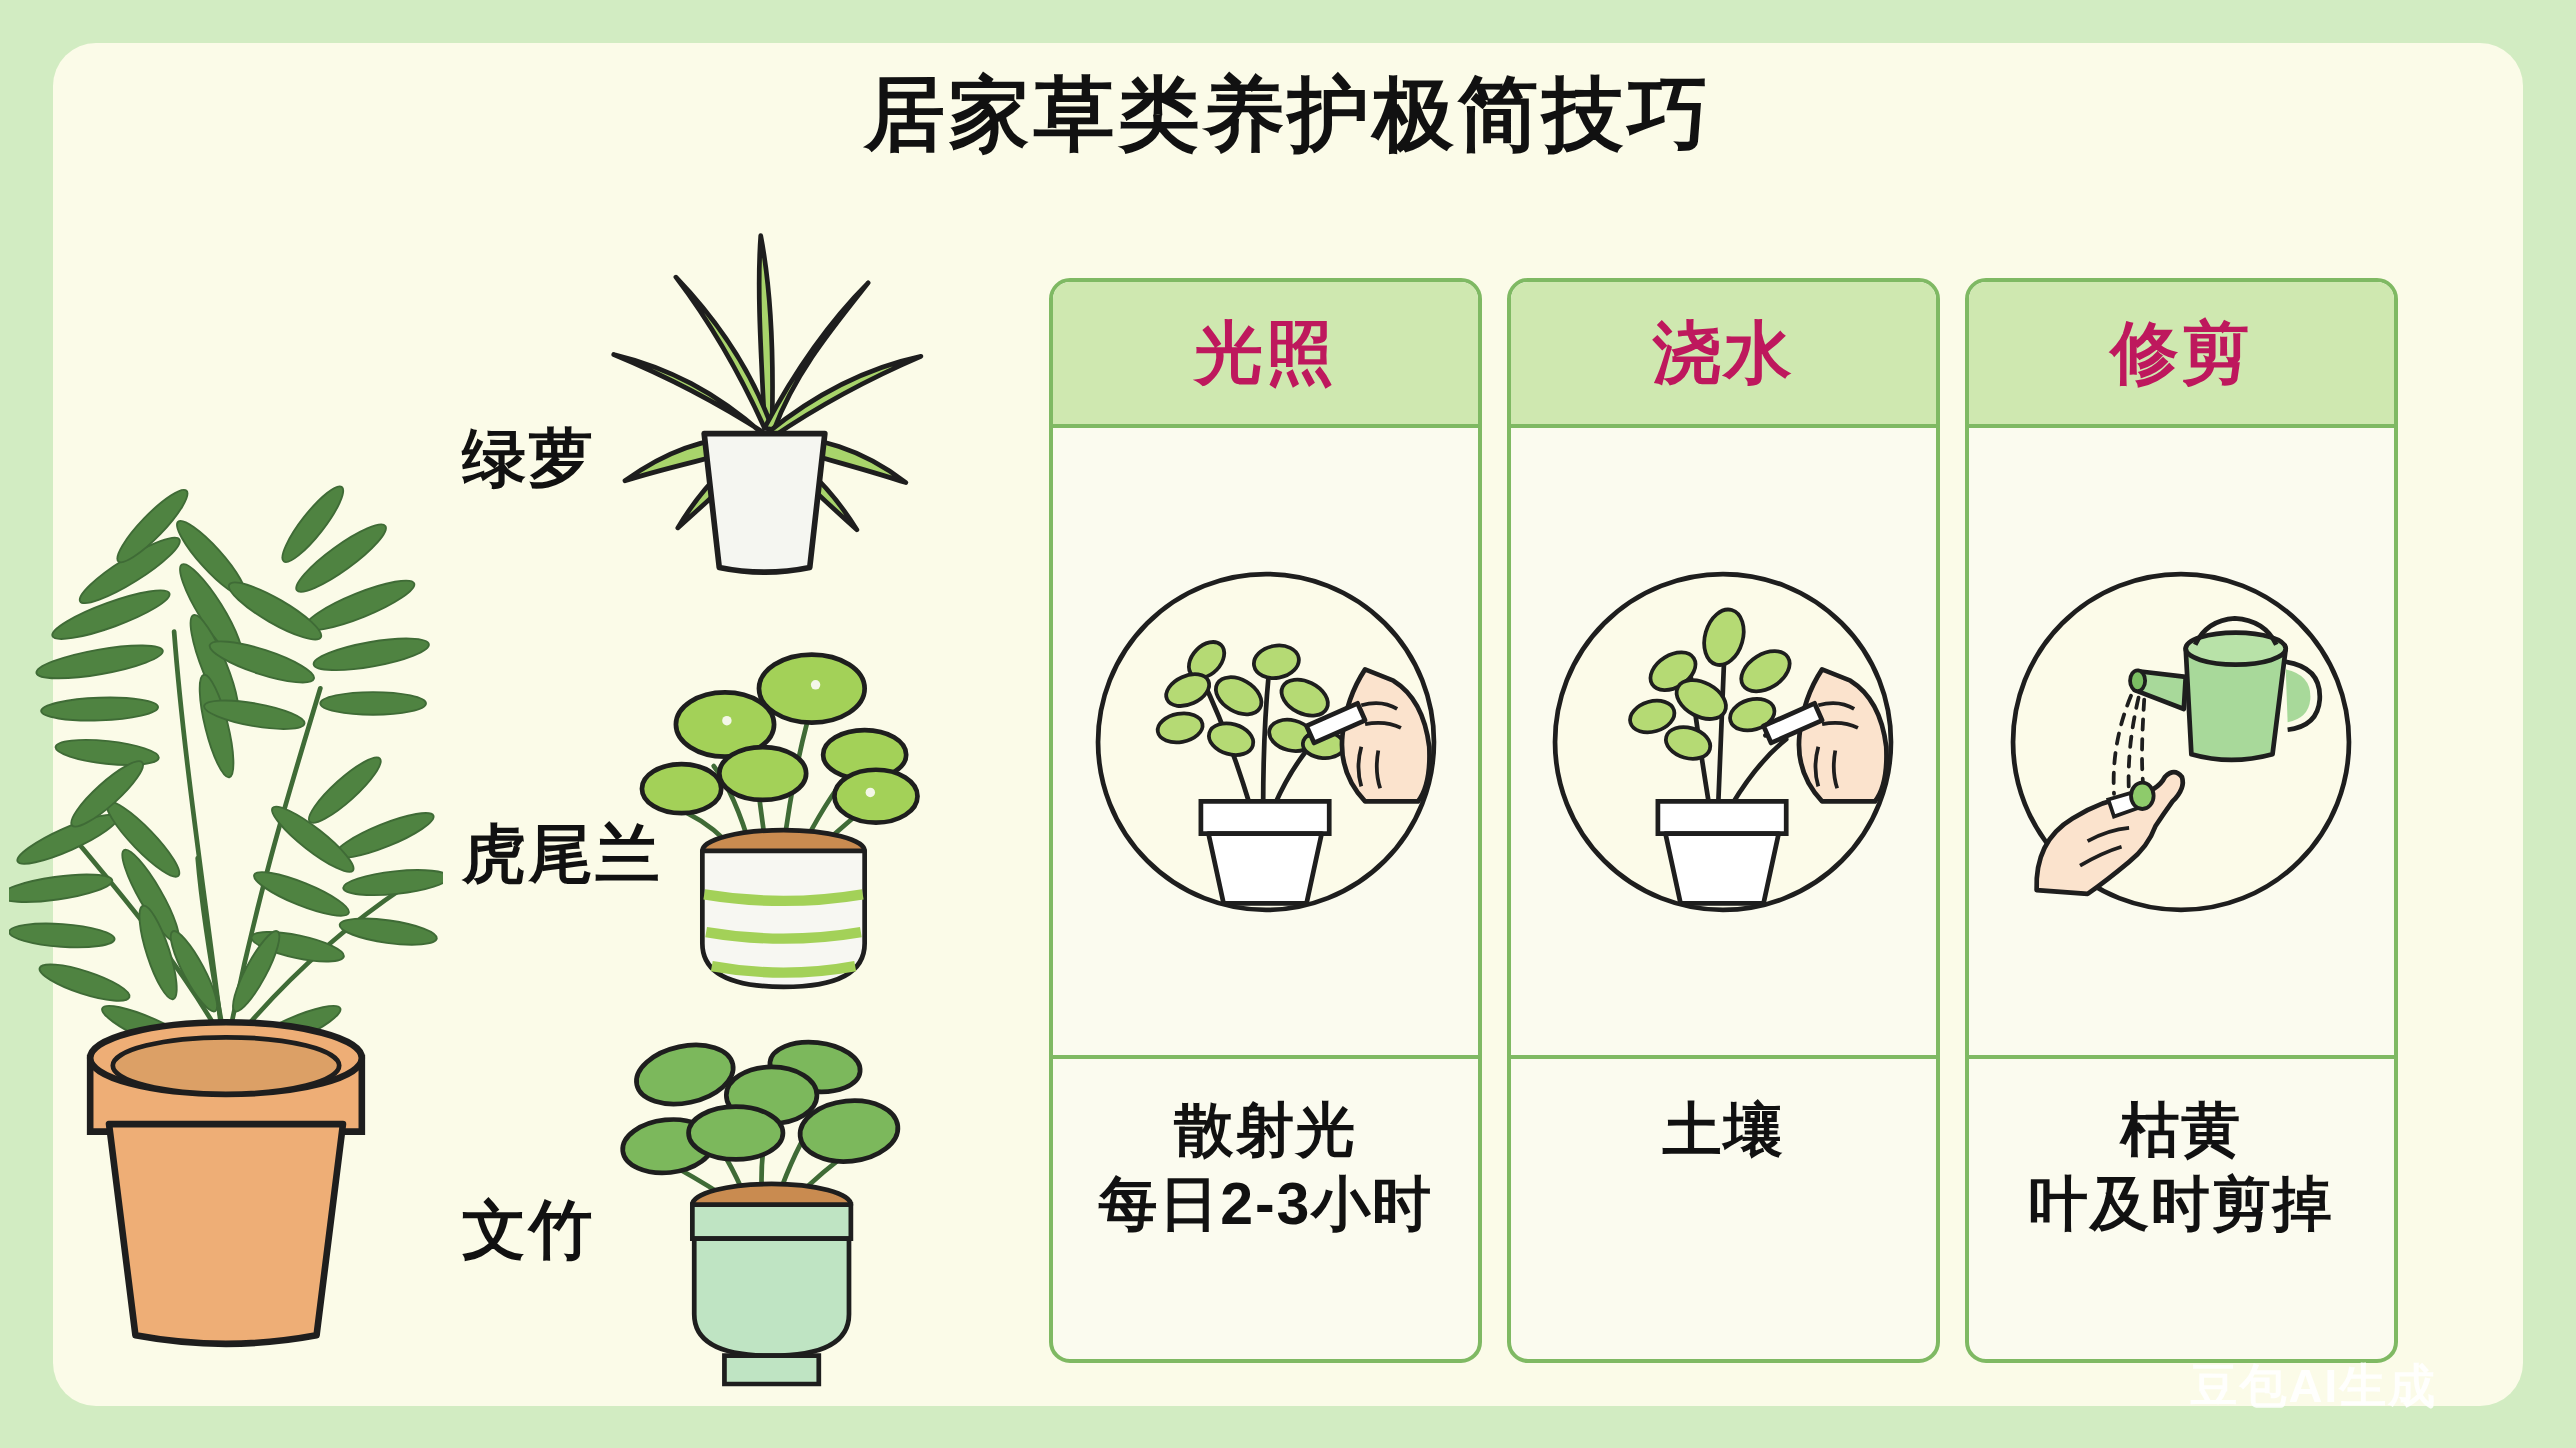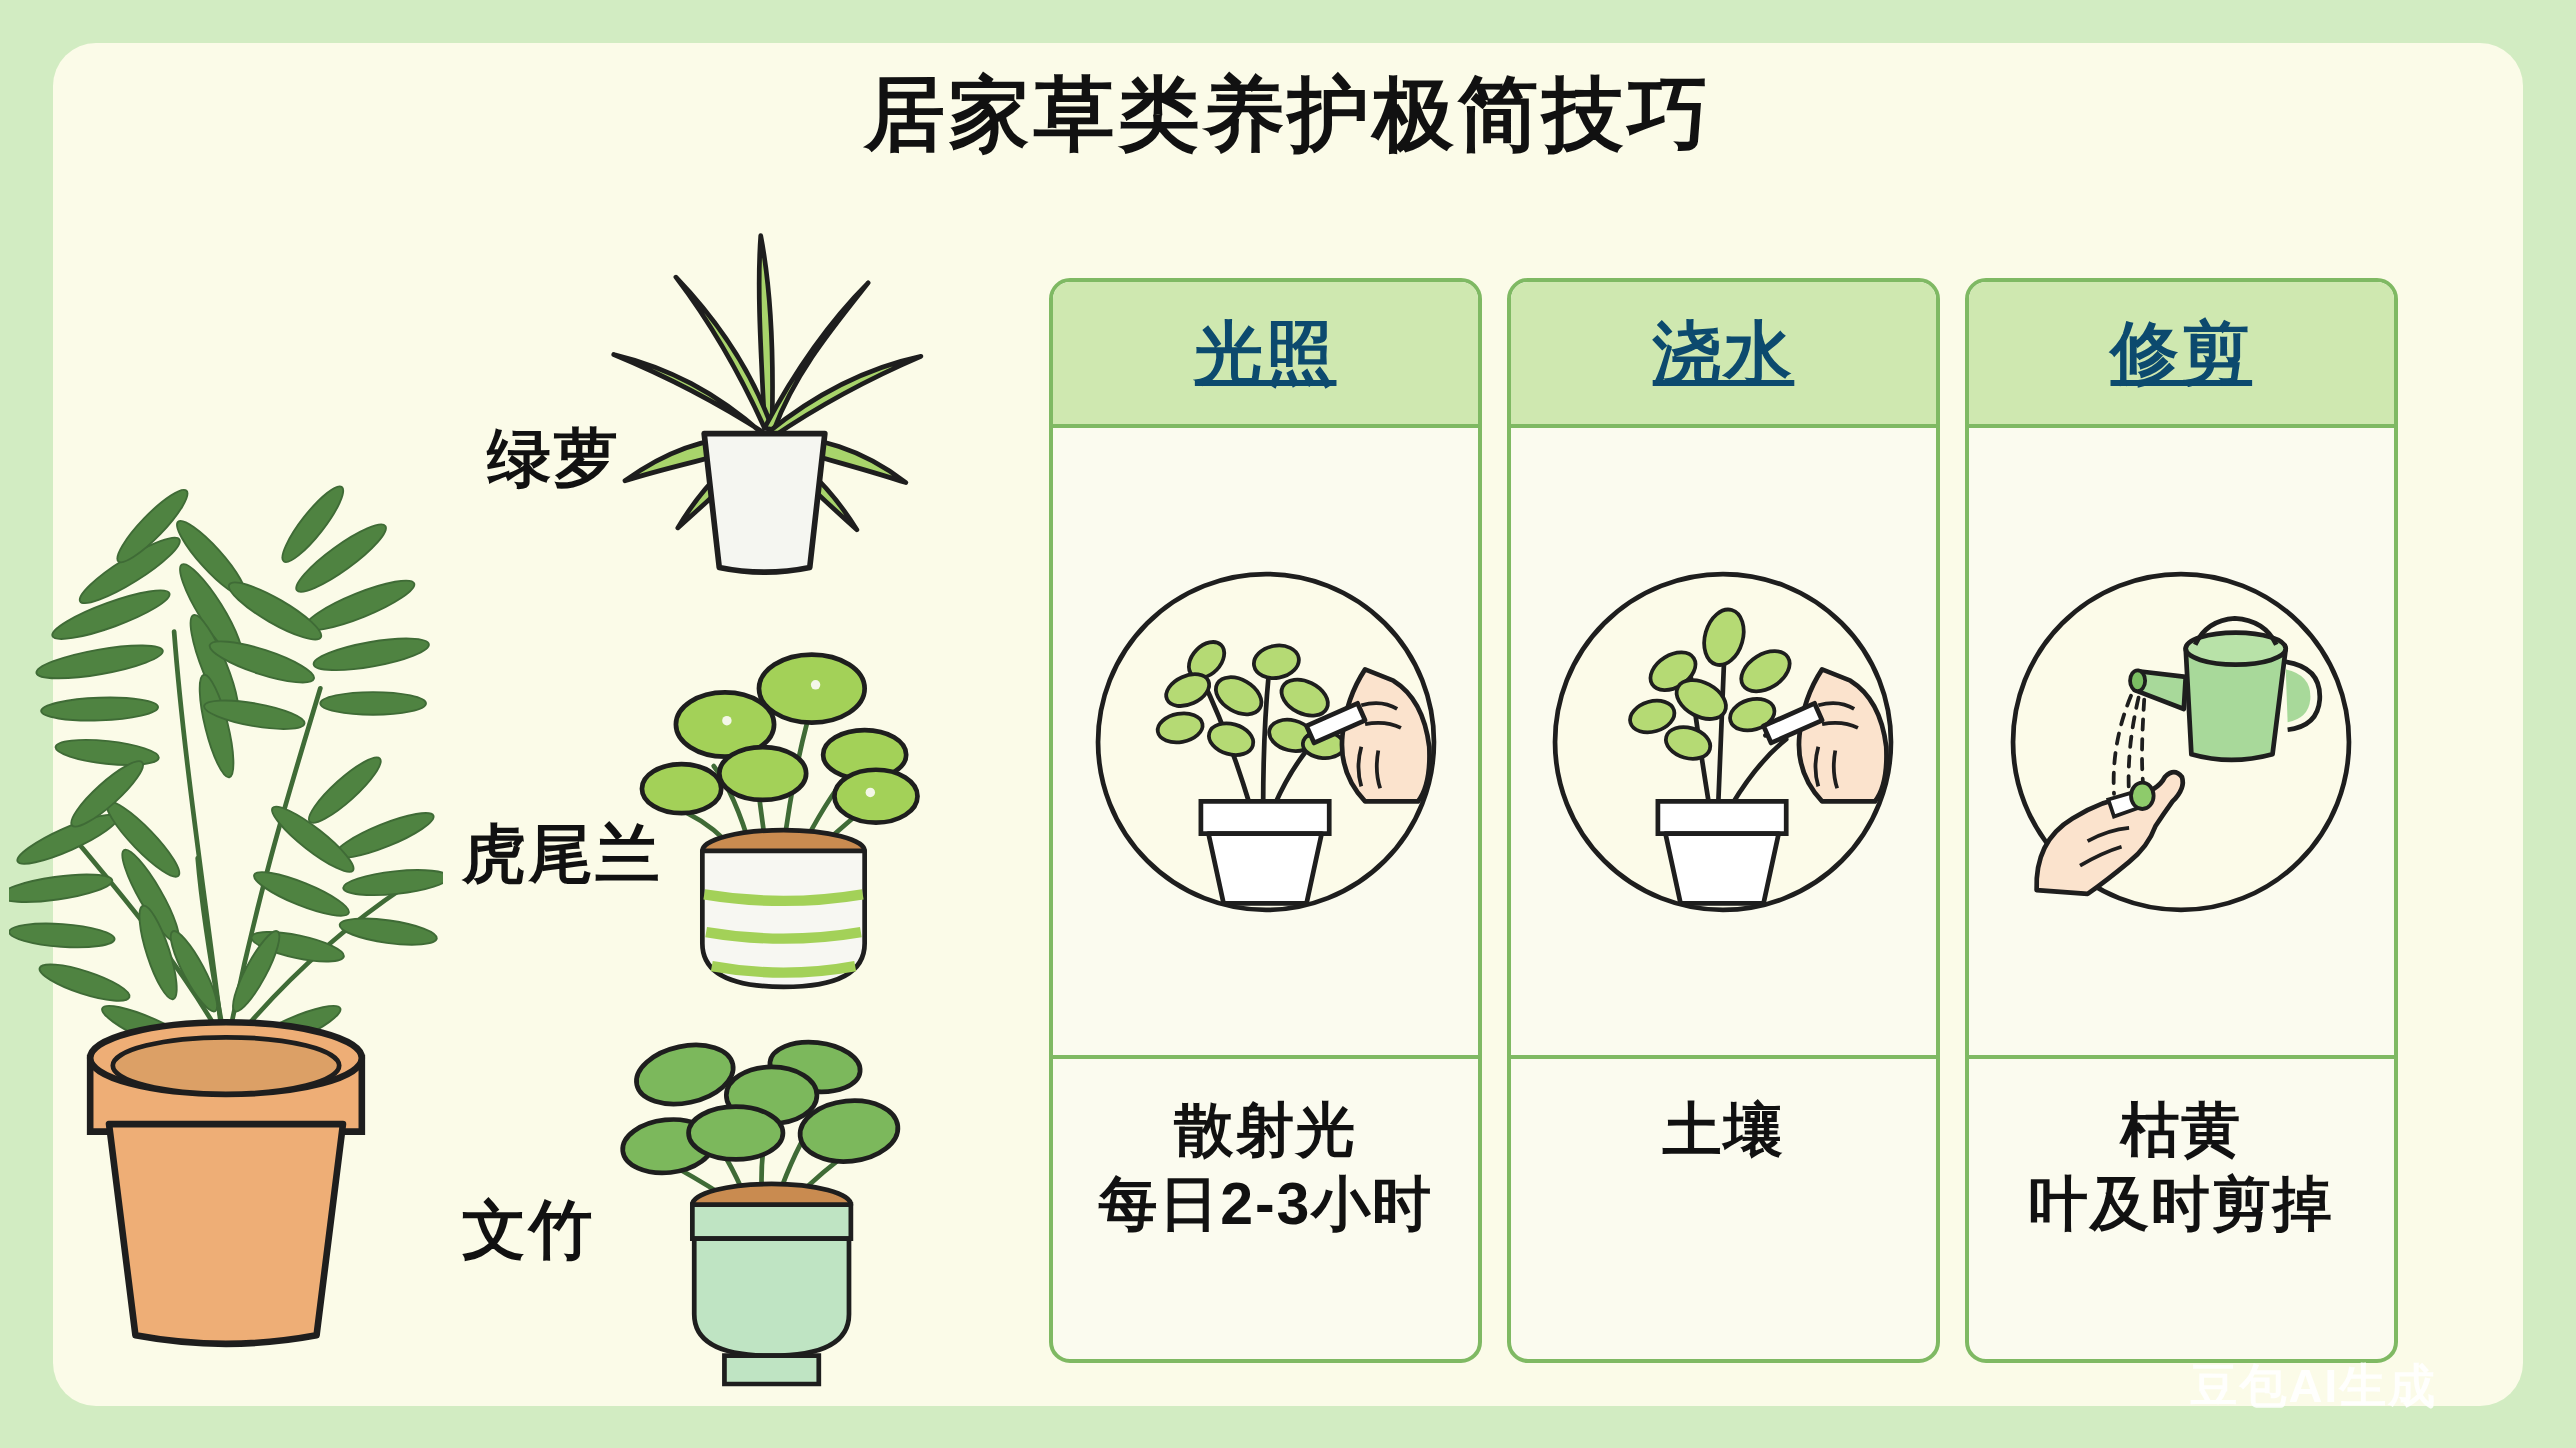--- a/index.html
+++ b/index.html
@@ -65,23 +65,22 @@
     height:146px;
     background:#cfe8b0;
     border-bottom:4.7px solid #7fb963;
     display:flex;
     align-items:center;
     justify-content:center;
   }
   .card-head-text {
     font-size:68px;
     font-weight:bold;
-    color:#0c4a6e;
+    color:#be185d;
     letter-spacing:2.8px;
-    text-decoration:underline;
   }
   .card-icon {
     flex:1;
     display:flex;
     align-items:center;
     justify-content:center;
     border-bottom:4.7px solid #7fb963;
     background:#fbfbef;
   }
   .card-body {
@@ -174,21 +173,21 @@
     </g>
 
     <g>
       <path d="M86 792 L374 792 L374 870 L86 870 Z" fill="#eeae76" stroke="#1e1e1e" stroke-width="7"></path>
       <ellipse cx="230" cy="792" rx="144" ry="38" fill="#eeae76" stroke="#1e1e1e" stroke-width="7"></ellipse>
       <ellipse cx="230" cy="800" rx="120" ry="30" fill="#dca066" stroke="#1e1e1e" stroke-width="5"></ellipse>
       <path d="M106 862 L354 862 L326 1086 Q230 1104 134 1086 Z" fill="#eeae76" stroke="#1e1e1e" stroke-width="7" stroke-linejoin="round"></path>
     </g>
   </svg>
 
-  <div class="plant-label" style="left:462px; top:415px;margin-left:25px;">绿萝</div>
+  <div class="plant-label" style="left:462px; top:415px;">绿萝</div>
 
   <svg class="illus" style="left:585px; top:198px;" width="359" height="377" viewBox="0 0 380 400">
     <g fill="#a8d46b" stroke="#1e1e1e" stroke-width="5" stroke-linejoin="round">
       <path d="M190 240 C186 160 182 95 186 40 C196 92 200 160 198 240 Z"></path>
       <path d="M190 244 C160 178 128 126 96 84 C140 130 176 182 198 244 Z"></path>
       <path d="M190 244 C224 180 262 128 300 90 C262 138 222 186 200 246 Z"></path>
       <path d="M188 250 C138 206 88 180 30 166 C88 190 142 218 194 252 Z"></path>
       <path d="M192 250 C246 206 300 180 356 168 C300 192 248 220 198 254 Z"></path>
       <path d="M188 254 C136 250 86 268 42 300 C92 284 146 274 194 258 Z"></path>
       <path d="M192 254 C244 250 296 268 340 302 C292 286 240 274 196 258 Z"></path>

